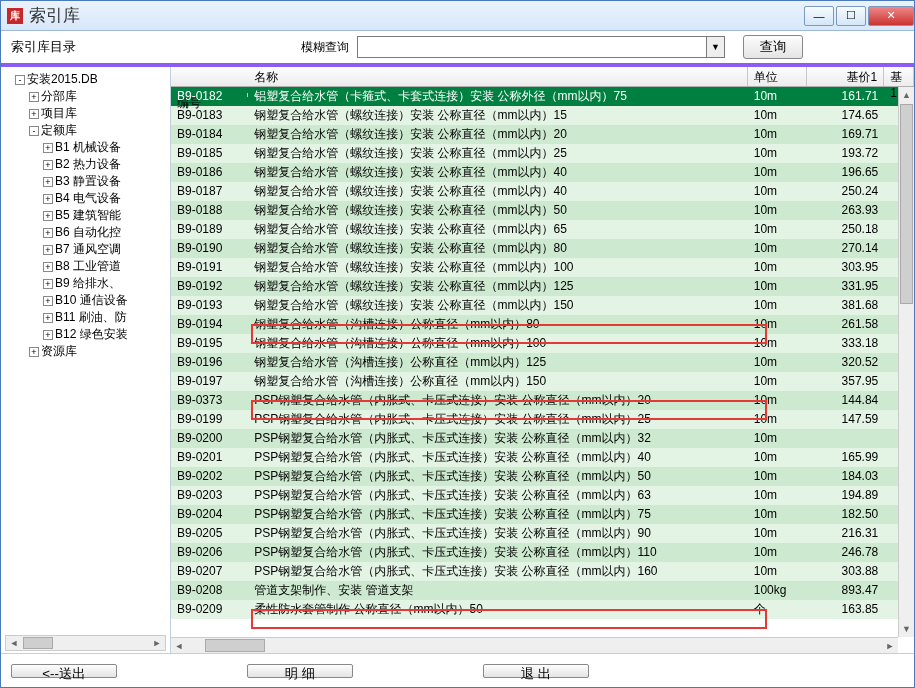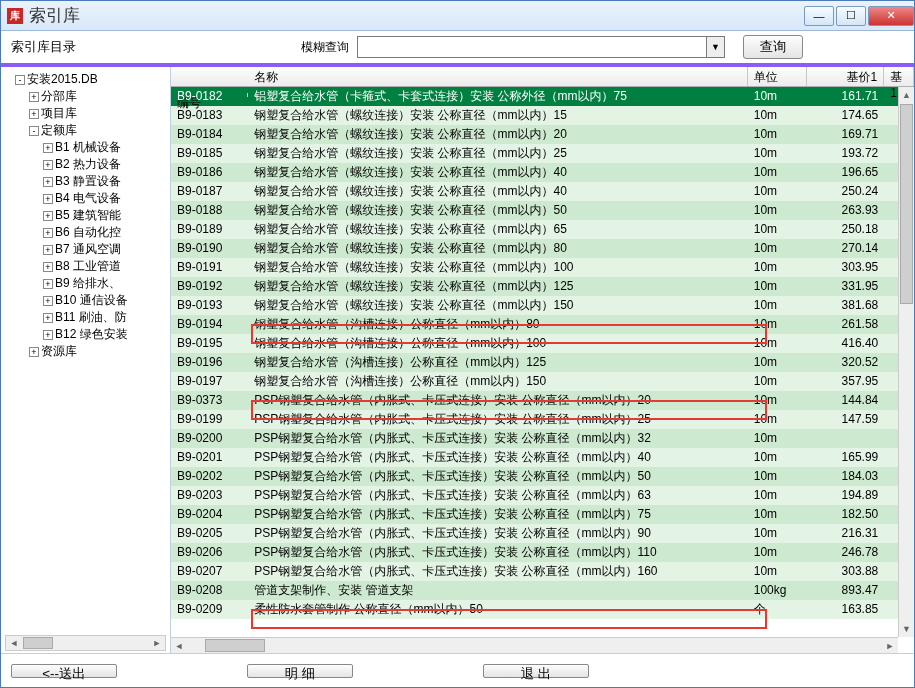--- a/index.html
+++ b/index.html
@@ -207,21 +207,21 @@
             <div class="c-id">B9-0194</div>
             <div class="c-name">钢塑复合给水管（沟槽连接）公称直径（mm以内）80</div>
             <div class="c-unit">10m</div>
             <div class="c-price">261.58</div>
             <div class="c-last"></div>
           </div>
           <div class="row">
             <div class="c-id">B9-0195</div>
             <div class="c-name">钢塑复合给水管（沟槽连接）公称直径（mm以内）100</div>
             <div class="c-unit">10m</div>
-            <div class="c-price">416.40</div>
+            <div class="c-price">333.18</div>
             <div class="c-last"></div>
           </div>
           <div class="row">
             <div class="c-id">B9-0196</div>
             <div class="c-name">钢塑复合给水管（沟槽连接）公称直径（mm以内）125</div>
             <div class="c-unit">10m</div>
             <div class="c-price">320.52</div>
             <div class="c-last"></div>
           </div>
           <div class="row">

